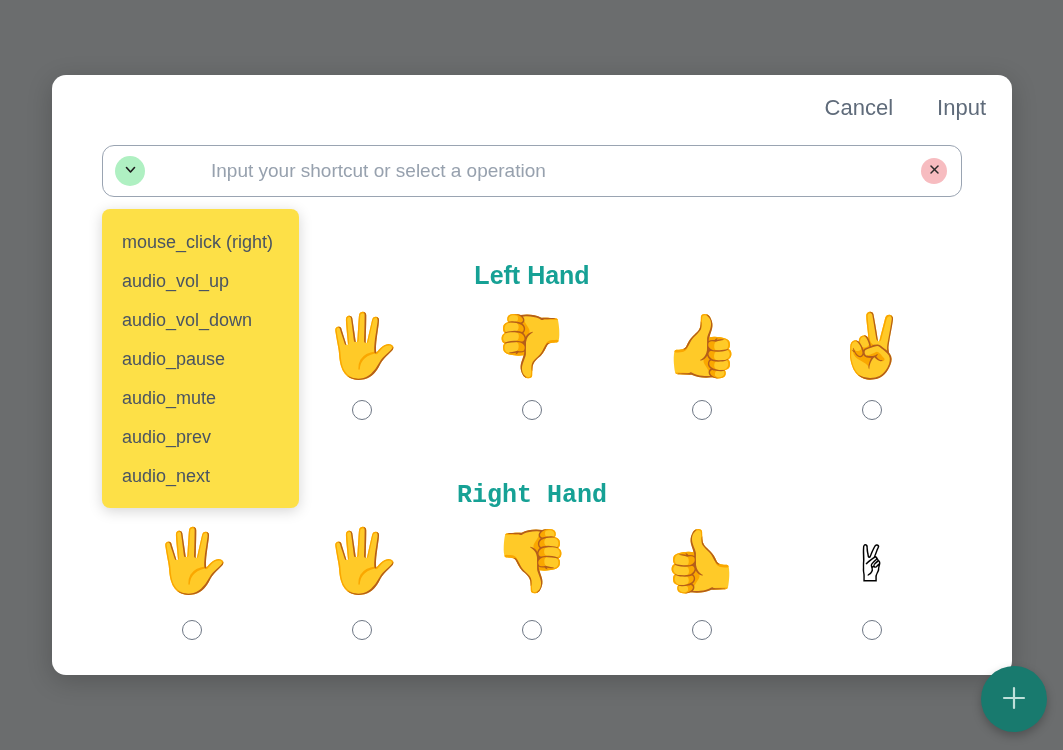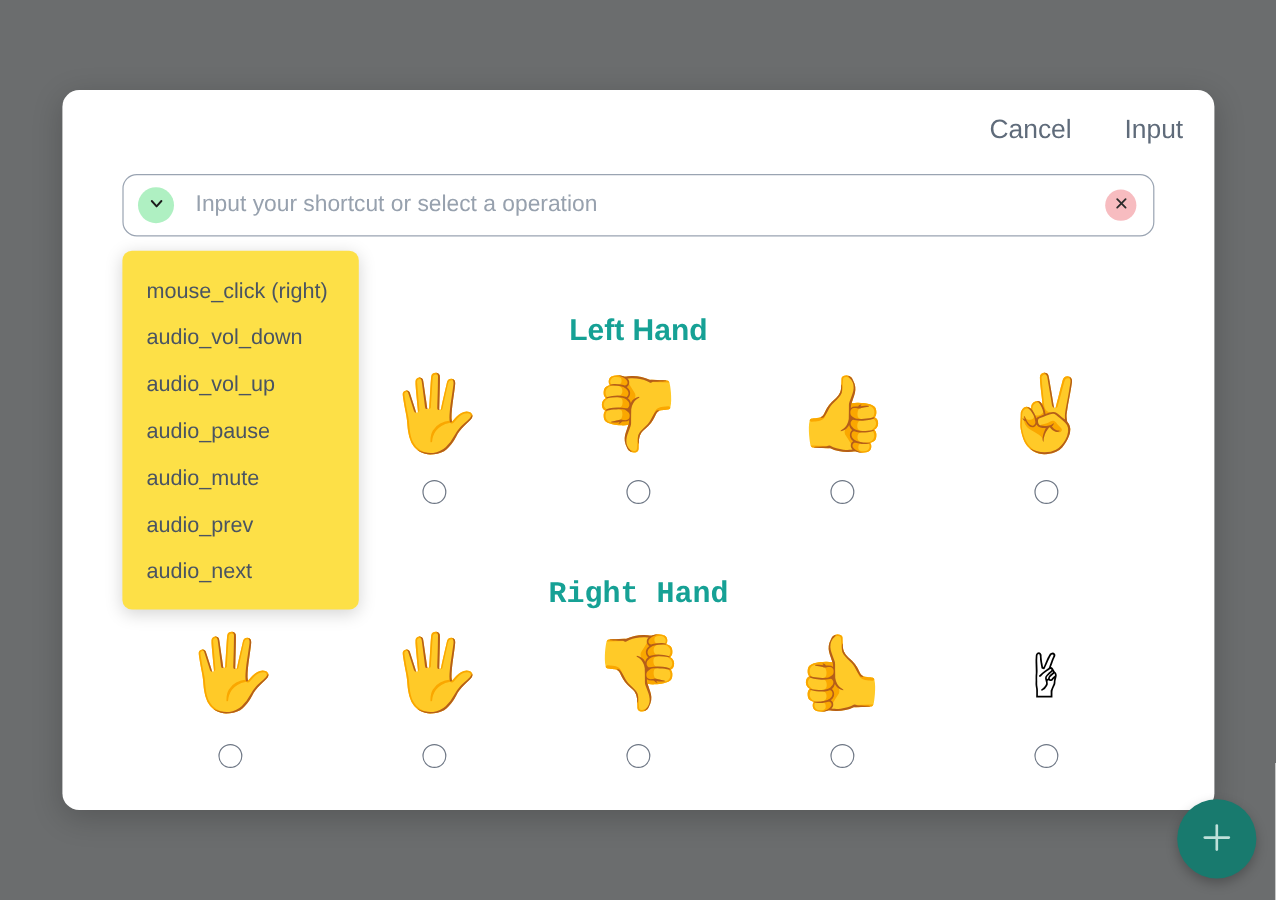--- a/index.html
+++ b/index.html
@@ -128,20 +128,21 @@
     left: 50px;
     top: 70px;
     width: 860px;
     height: 52px;
     border: 1.6px solid #9aa4b2;
     border-radius: 12px;
     display: flex;
     align-items: center;
     padding: 0 14px 0 12px;
     background: #fff;
+    gap: 48px;
   }
   #dropdown-toggle {
     width: 30px;
     height: 30px;
     border-radius: 50%;
     background: #aff0c2;
     display: flex;
     align-items: center;
     justify-content: center;
     cursor: pointer;
@@ -353,20 +354,20 @@
         </div>
         <div class="gesture-cell">
           <div class="gesture-emoji flip">✌</div>
           <button class="gesture-radio"></button>
         </div>
       </div>
   </div>
 
   <div id="dropdown-list">
       <div class="dropdown-item">mouse_click (right)</div>
+      <div class="dropdown-item">audio_vol_up</div>
       <div class="dropdown-item">audio_vol_down</div>
-      <div class="dropdown-item">audio_vol_up</div>
       <div class="dropdown-item">audio_pause</div>
       <div class="dropdown-item">audio_mute</div>
       <div class="dropdown-item">audio_prev</div>
       <div class="dropdown-item">audio_next</div>
     </div>
 </div>
 
 </body></html>

